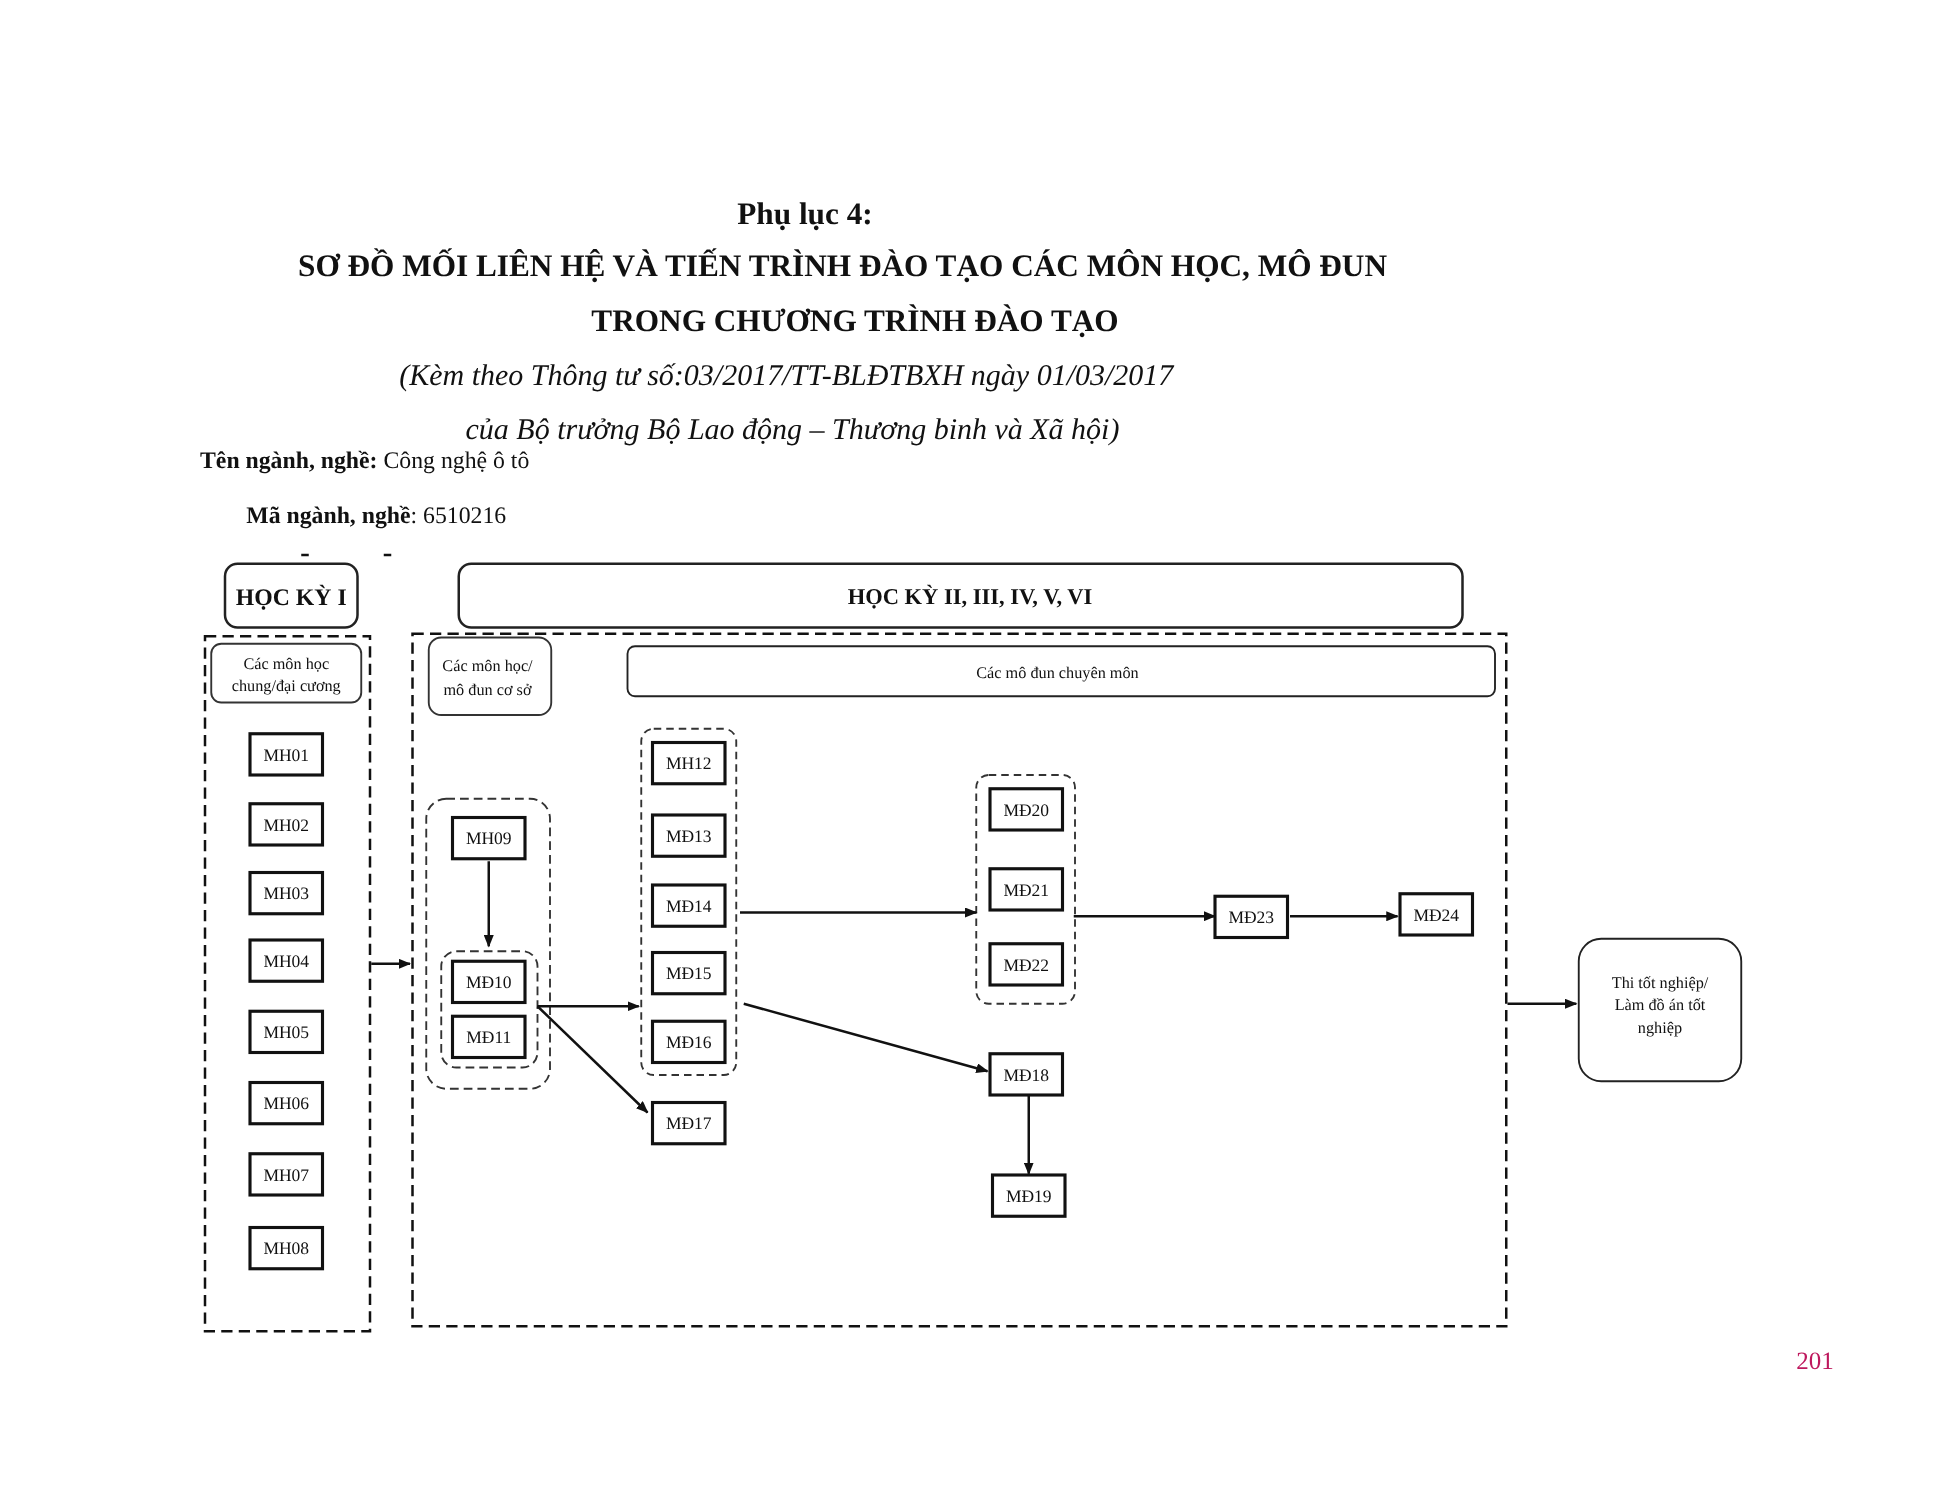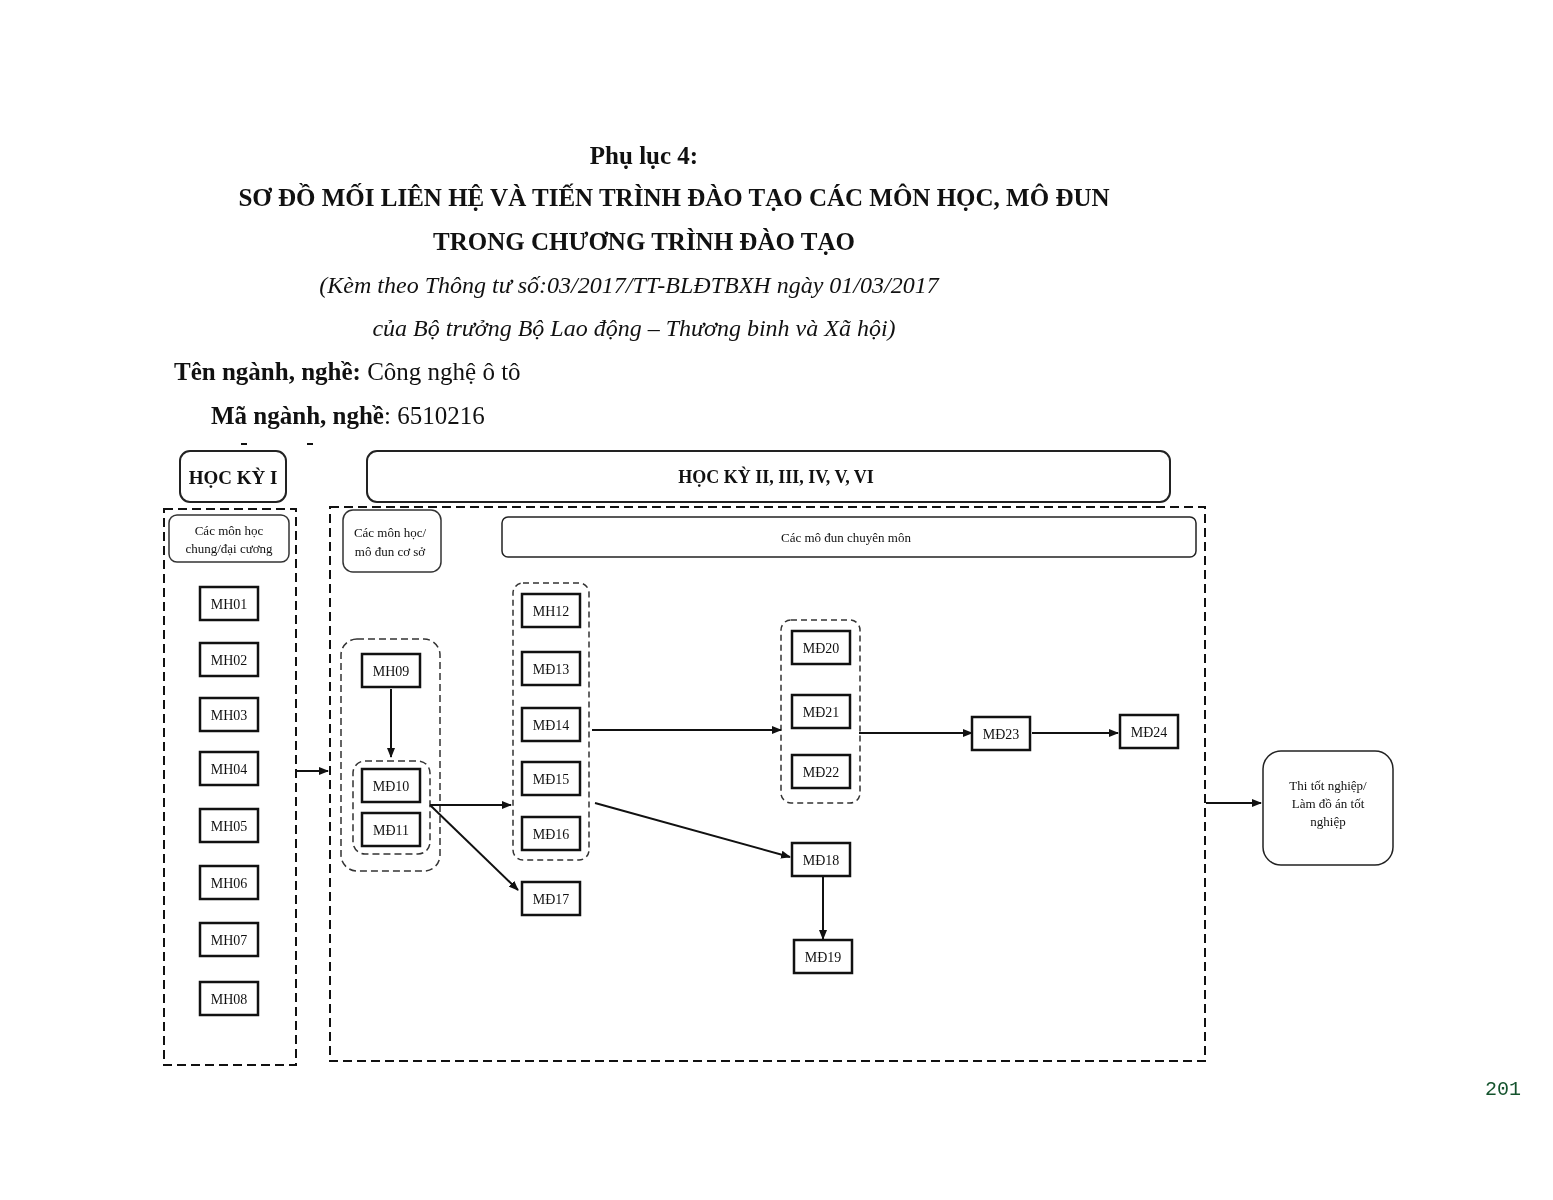--- a/index.html
+++ b/index.html
@@ -1,28 +1,28 @@
 <!DOCTYPE html>
 <html><head>
 <meta charset="utf-8">
 <style>
   html, body { margin: 0; padding: 0; background: #ffffff; }
   body { width: 1553px; height: 1200px; position: relative; overflow: hidden; color: #111; font-family: "Liberation Serif", serif; }
   .abs { position: absolute; }
-  .center-text { text-align: center; width: 1288px; left: 0; }
+  .center-text { text-align: center; width: 1288px; left: 0; margin-top: 16px; }
   .appendix { top: 142px; font-size: 25px; font-weight: bold; }
   .title1 { top: 184px; font-size: 25px; font-weight: bold; left: 30px; }
-  .title2 { top: 228px; font-size: 25px; font-weight: bold; }
+  .title2 { top: 228px; font-size: 25px; font-weight: bold; padding-left: 40px; }
   .sub1 { top: 272px; font-size: 24px; font-style: italic; left: -15px; }
   .sub2 { top: 315px; font-size: 24px; font-style: italic; left: -10px; }
-  .field { left: 174px; font-size: 25px; }
+  .field { left: 160px; font-size: 19px; }
   .field b { font-weight: bold; }
   .f1 { top: 358px; }
   .f2 { top: 402px; margin-left: 37px; }
-  .pagenum { left: 1437px; top: 1078px; font-size: 20px; font-family: Liberation Mono, monospace; color: #14532d; margin-left: 48px; }
+  .pagenum { left: 1437px; top: 1078px; font-size: 20px; font-family: Liberation Serif, serif; color: #be185d; }
   svg text { font-family: "Liberation Serif", serif; fill: #111; }
   .tick { position:absolute; width:6px; height:2px; background:#111; top:443px; }
 </style>
 </head>
 <body>
 
 <div class="abs center-text appendix">Phụ lục 4:</div>
 <div class="abs center-text title1">SƠ ĐỒ MỐI LIÊN HỆ VÀ TIẾN TRÌNH ĐÀO TẠO CÁC MÔN HỌC, MÔ ĐUN</div>
 <div class="abs center-text title2">TRONG CHƯƠNG TRÌNH ĐÀO TẠO</div>
 <div class="abs center-text sub1">(Kèm theo Thông tư số:03/2017/TT-BLĐTBXH ngày 01/03/2017</div>

